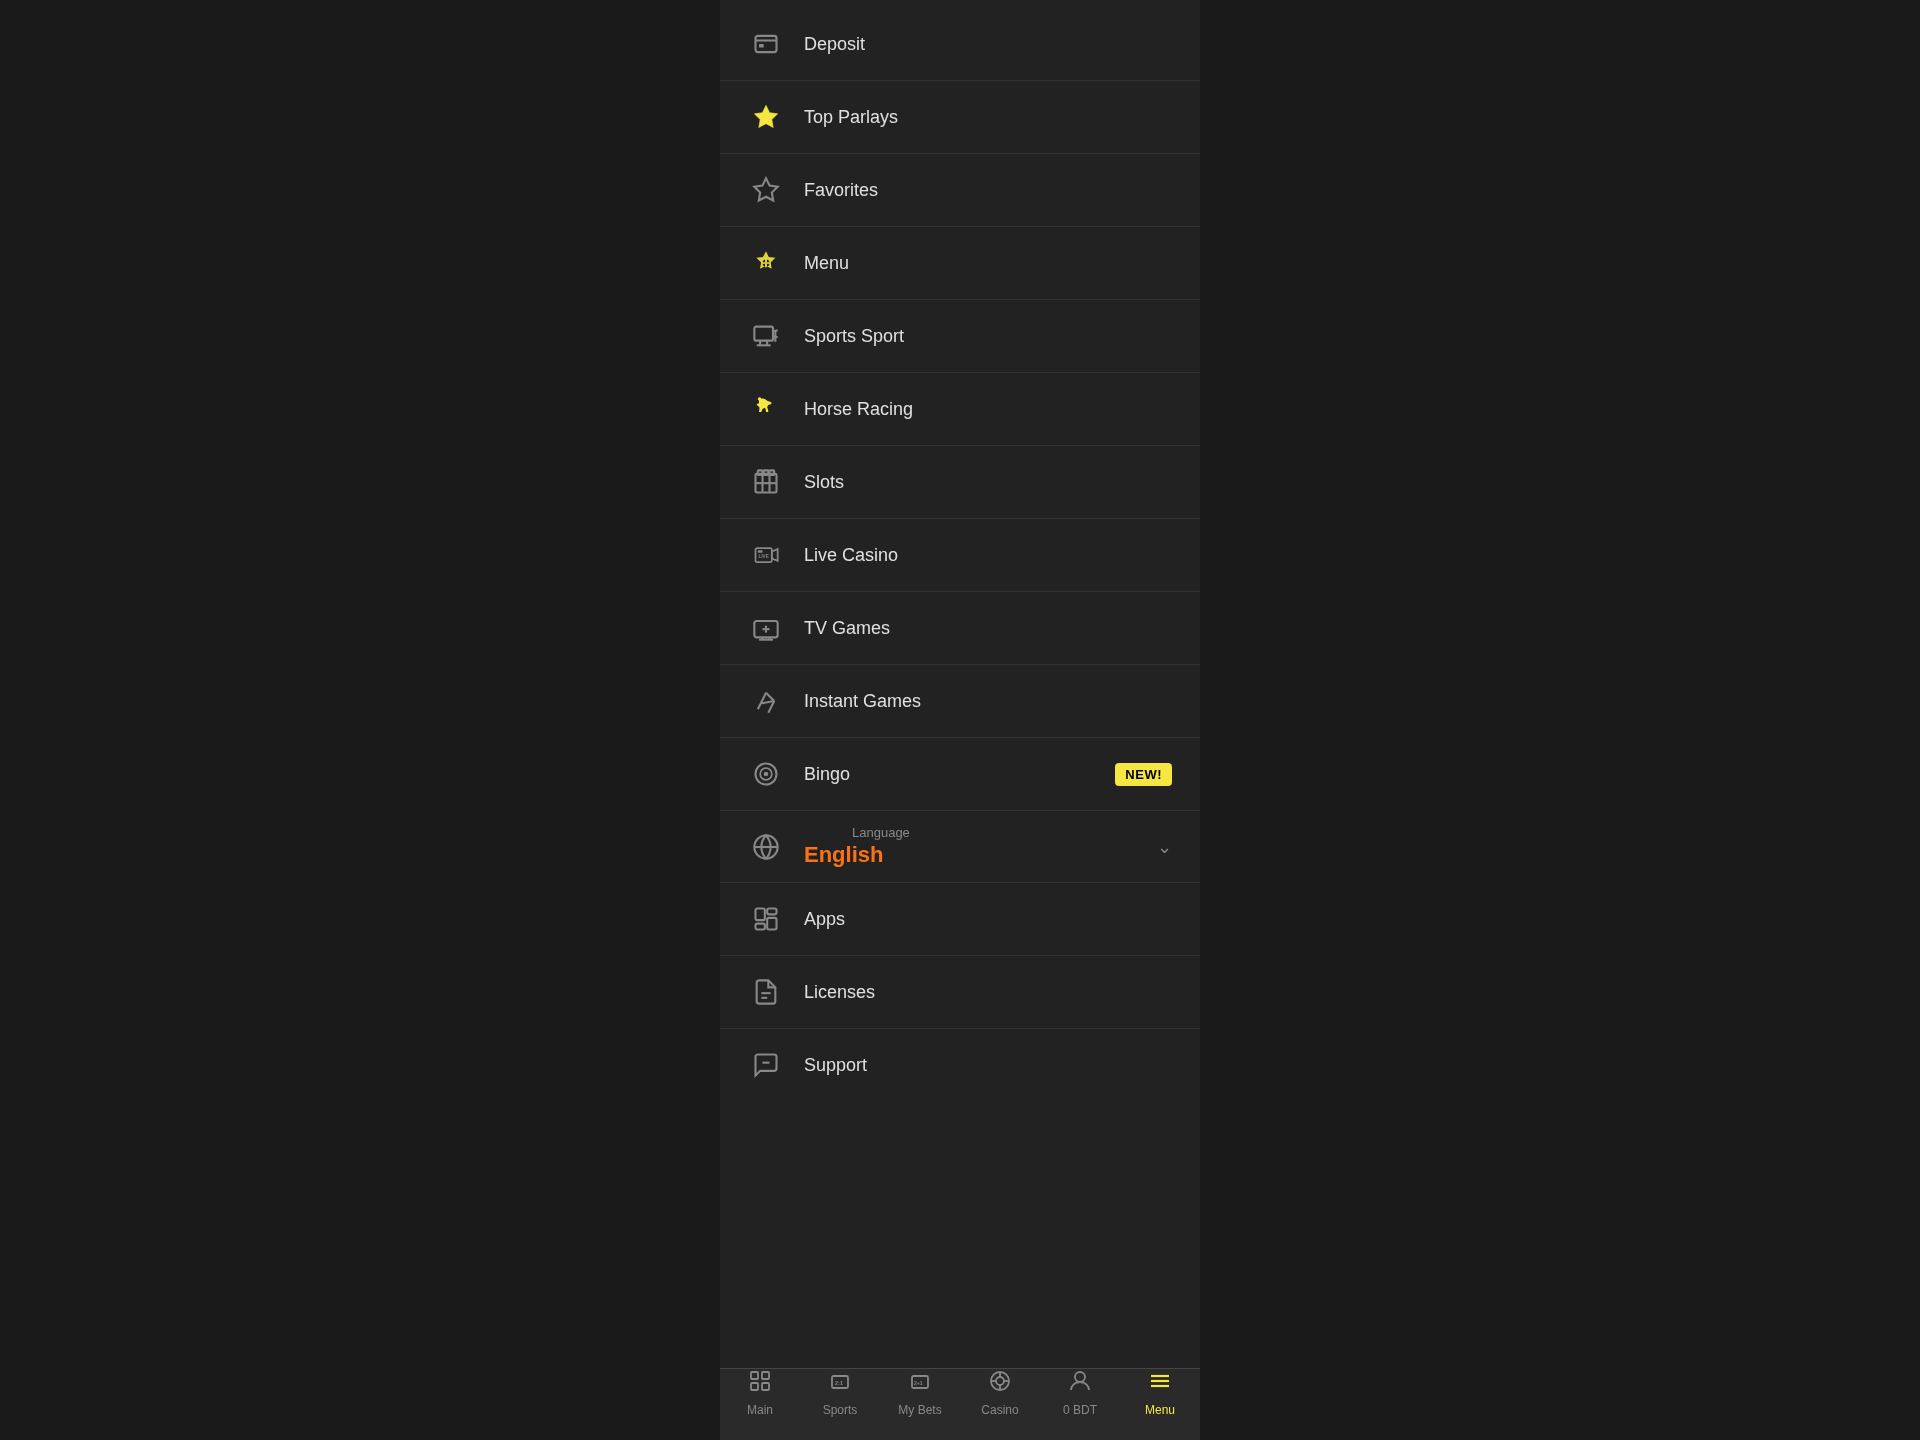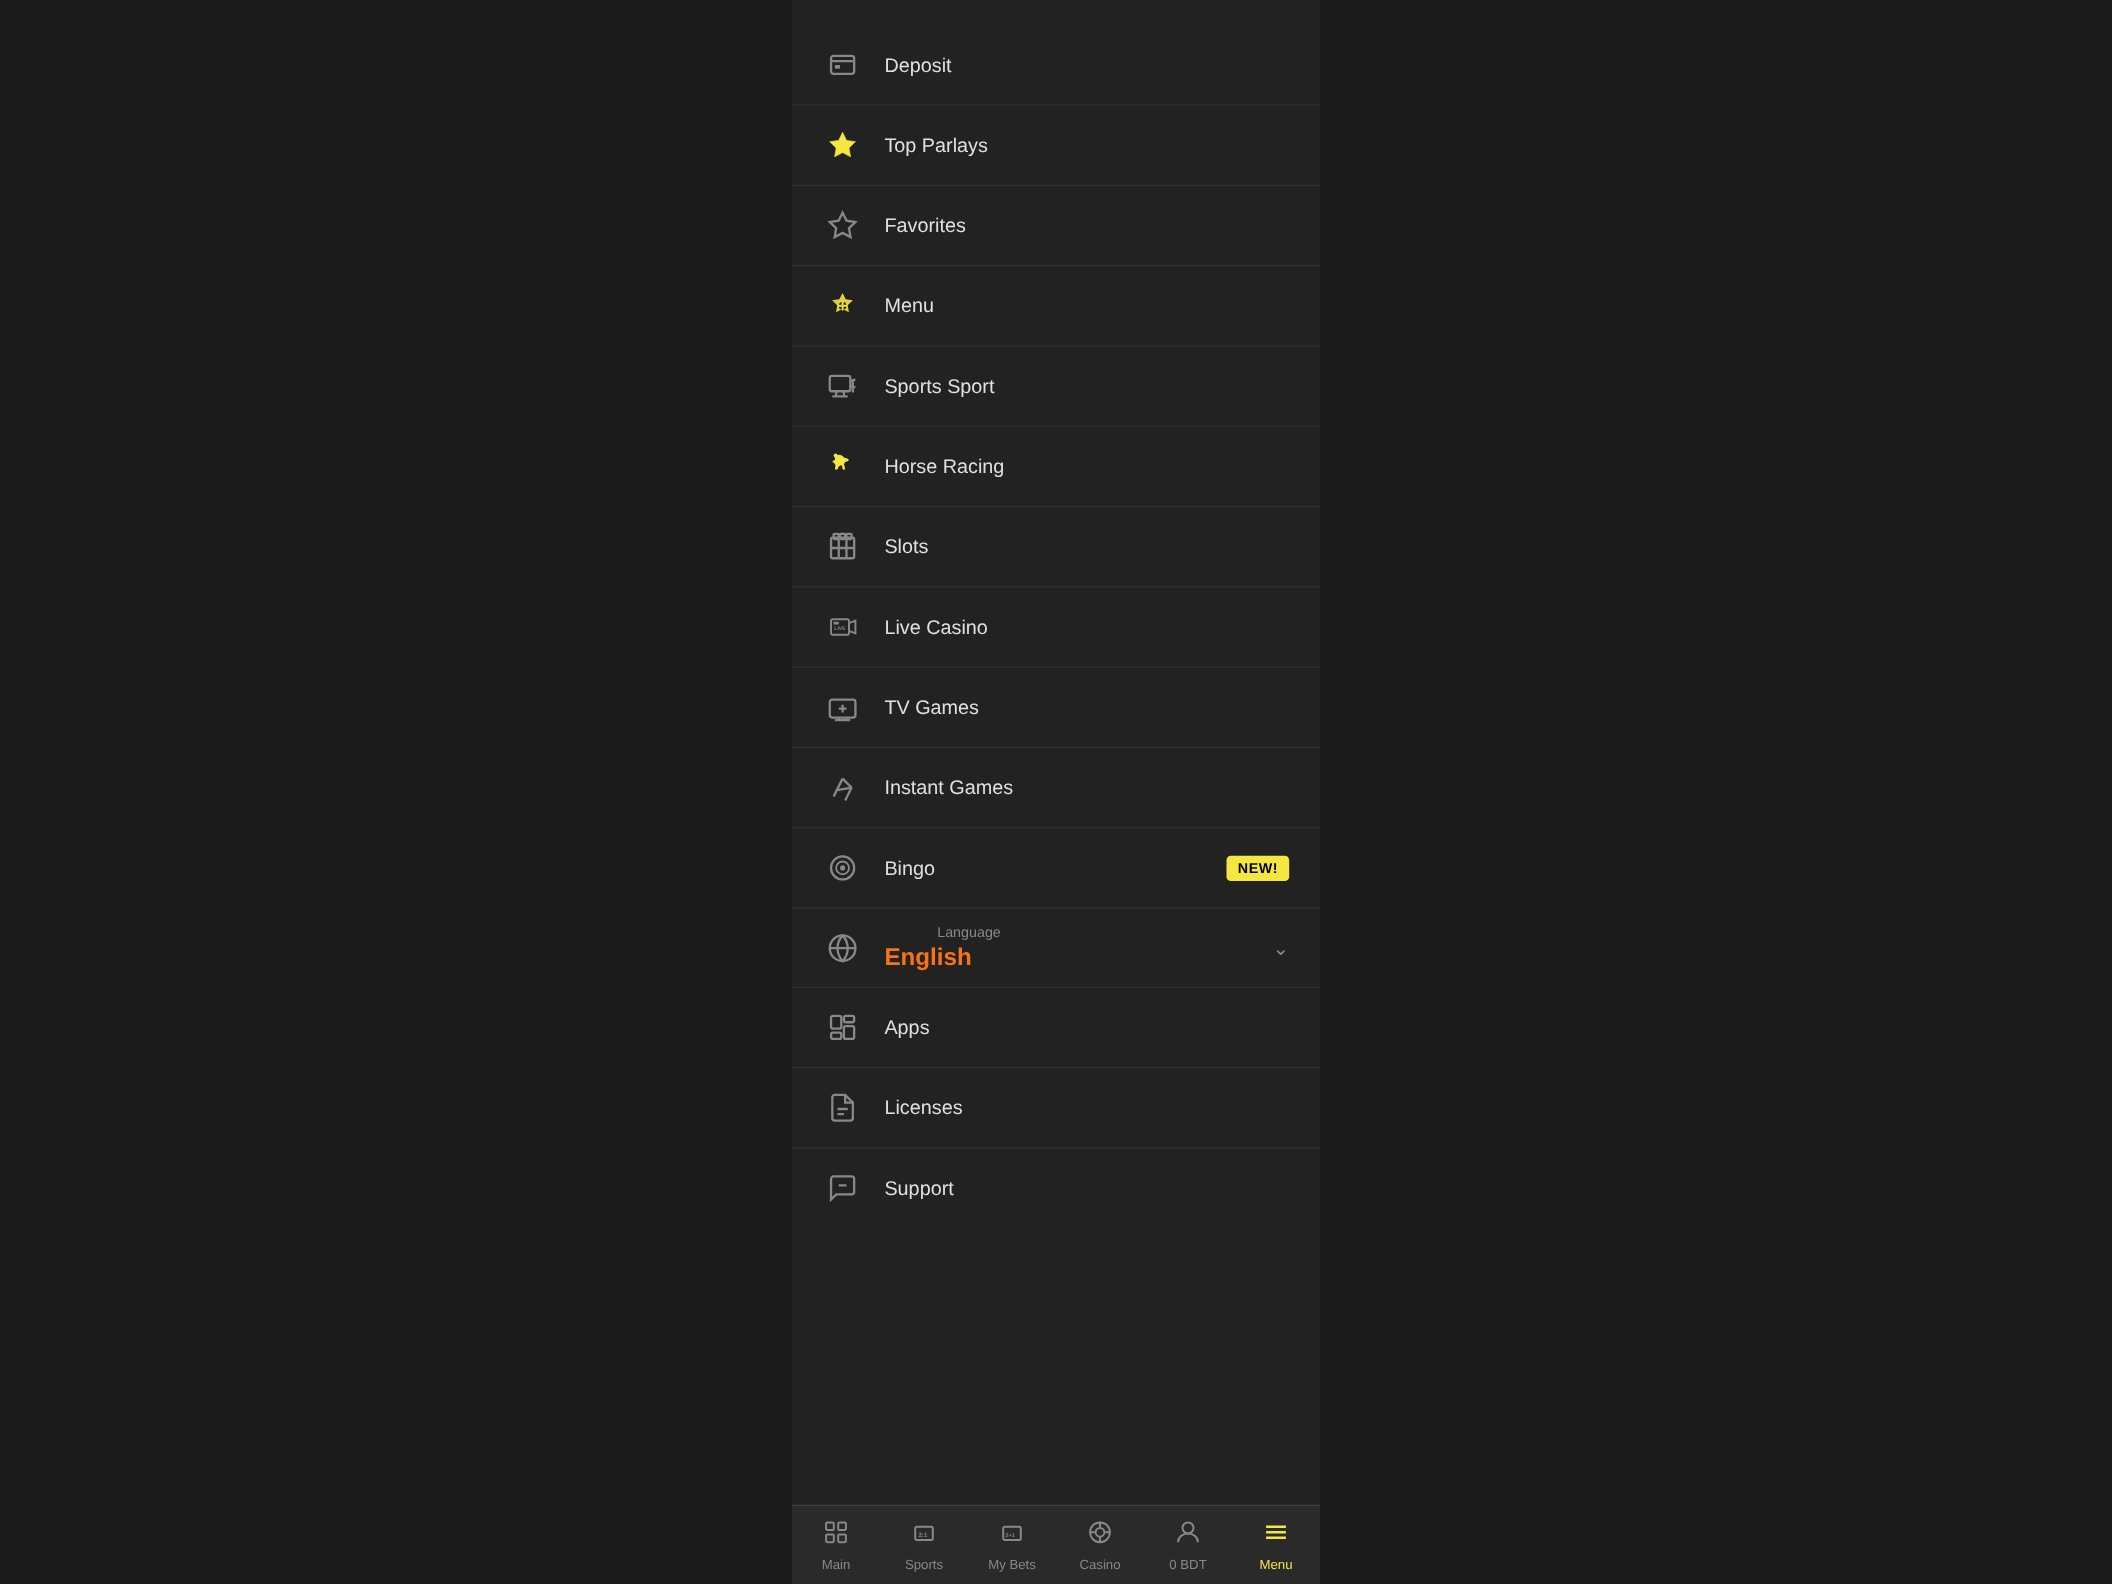--- a/index.html
+++ b/index.html
@@ -15,21 +15,21 @@
       width: 480px;
       min-height: 100vh;
       background: #222222;
       position: relative;
       display: flex;
       flex-direction: column;
     }
     .menu-list {
       flex: 1;
       overflow-y: auto;
-      padding-top: 23px;
+      padding-top: 8px;
     }
     .menu-item {
       display: flex;
       align-items: center;
       padding: 18px 28px;
       cursor: pointer;
       border-bottom: 1px solid #333;
       position: relative;
     }
     .menu-item:last-child {
@@ -106,21 +106,20 @@
       display: flex;
       align-items: stretch;
       height: 72px;
       flex-shrink: 0;
     }
     .nav-item {
       flex: 1;
       display: flex;
       flex-direction: column;
       align-items: center;
-      justify-content: center;
       cursor: pointer;
       gap: 4px;
     }
     .nav-icon {
       font-size: 22px;
       color: #888;
     }
     .nav-icon.active {
       color: #f5e642;
     }

